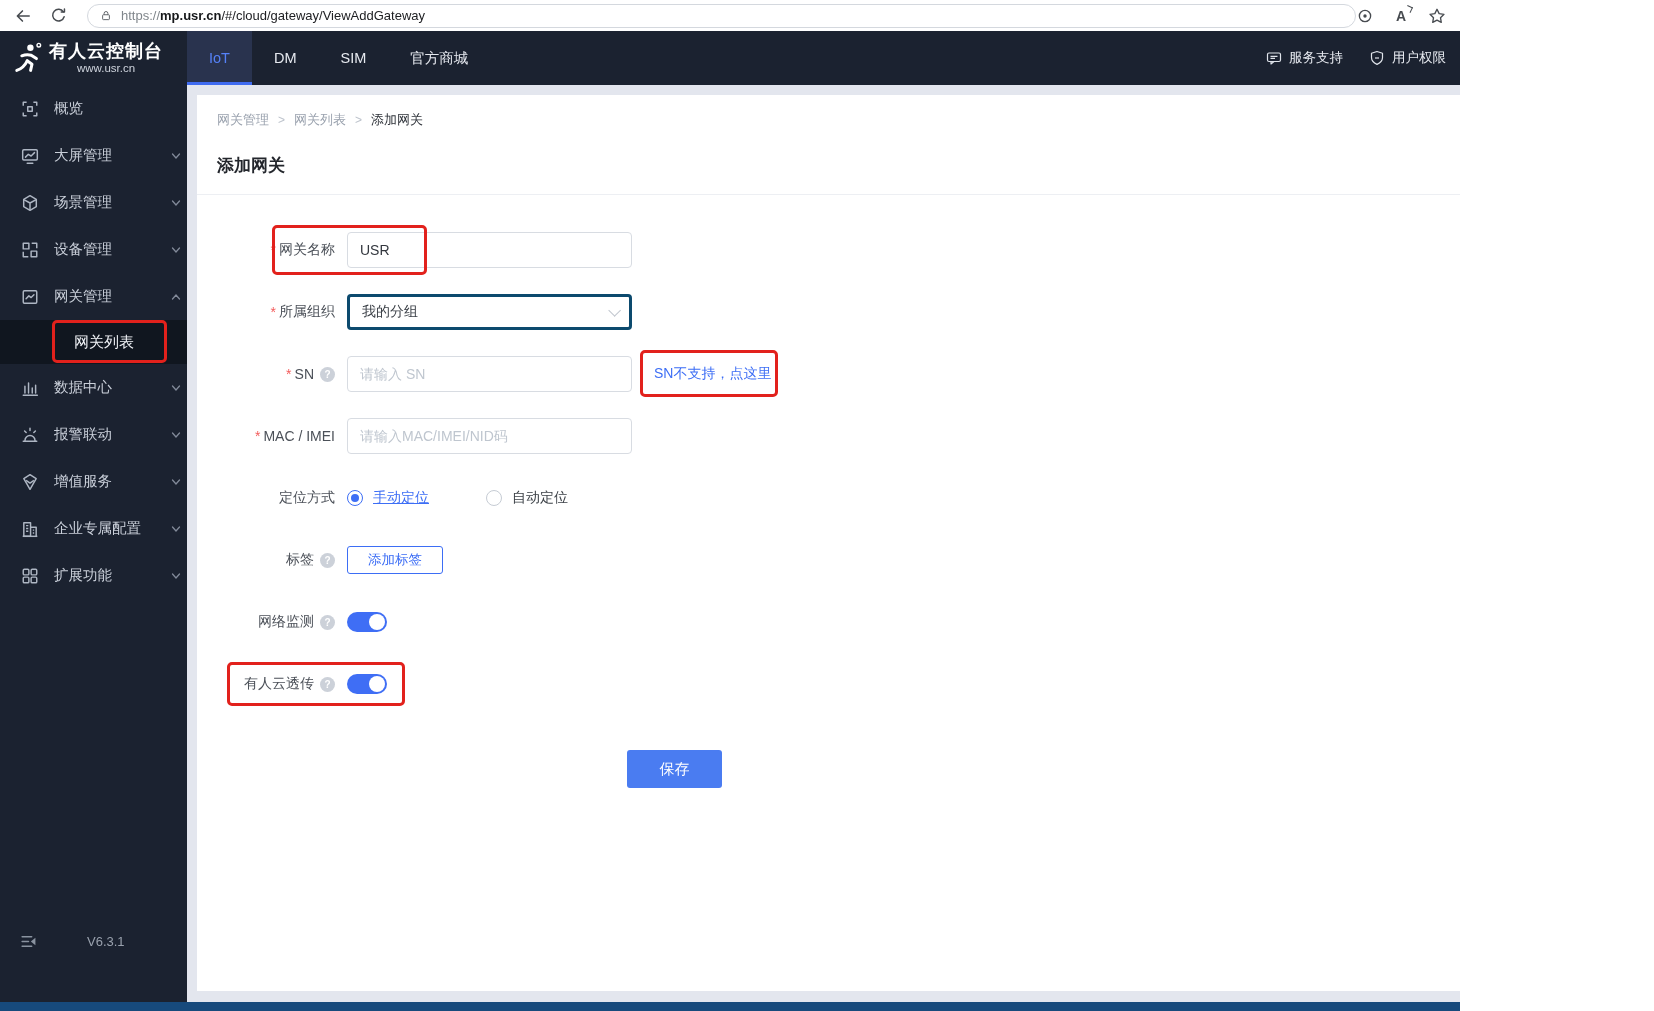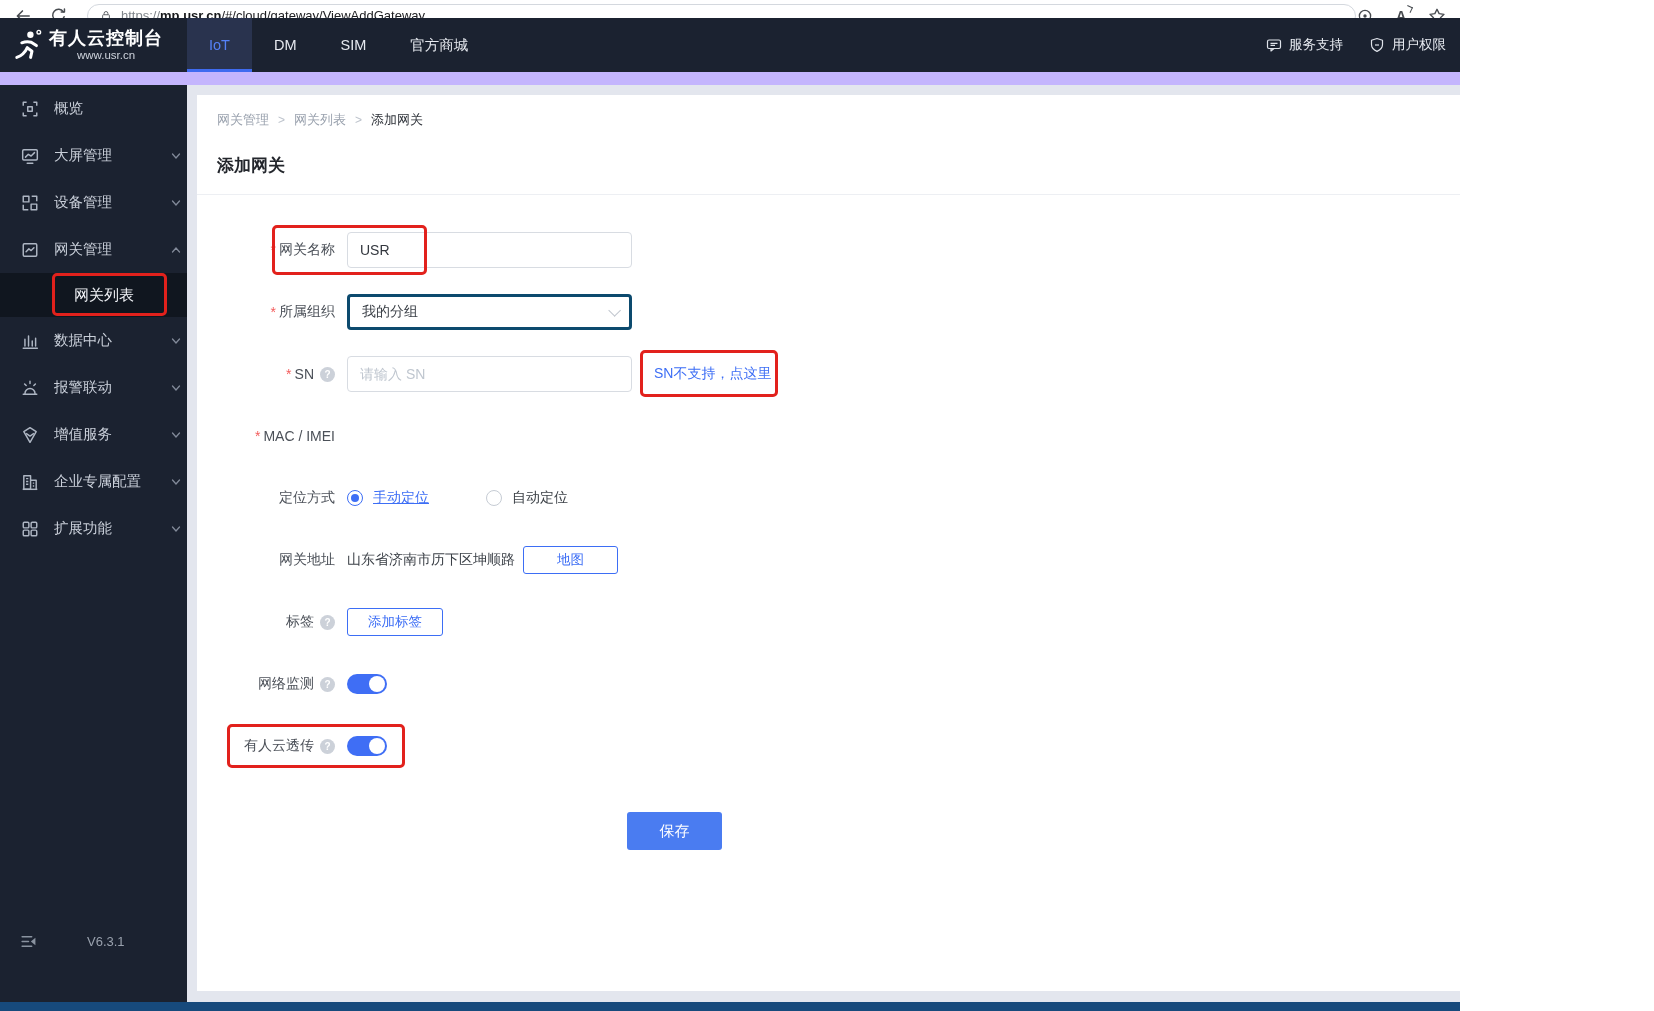--- a/index.html
+++ b/index.html
@@ -1,18 +1,18 @@
 <!DOCTYPE html>
 <html><head>
 <meta charset="utf-8">
 <style>
   * { margin:0; padding:0; box-sizing:border-box; }
   html,body { width:1654px; height:1011px; overflow:hidden; }
   body { font-family:"Liberation Sans","DejaVu Sans",sans-serif; background:#fff; }
-  .screen { position:relative; width:1460px; height:1011px; background:#c4b5fd; }
+  .screen { position:relative; width:1460px; height:1011px; background:#f9a8d4; }
 
   
   .browser-bar { position:absolute; left:0; top:0; width:100%; height:31px; background:#fff;
     display:flex; align-items:center; padding:0 14px; }
   .bicon { width:18px; height:18px; color:#474b50; flex:0 0 auto; }
   .bicon svg { width:100%; height:100%; display:block; }
   .bback { margin-right:18px; }
   .brefresh { margin-right:20px; width:17px; height:17px; }
   .url-pill { height:24px; width:1280px; border:1px solid #d4d8de; border-radius:12px;
     display:flex; align-items:center; padding:0 12px; background:#fff; }
@@ -20,21 +20,21 @@
   .lock svg { width:100%; height:100%; display:block; }
   .url-text { font-size:13px; color:#202124; white-space:nowrap; }
   .url-text .proto { color:#80868b; }
   .url-text .domain { color:#16181a; font-weight:bold; }
   .browser-right { margin-left:auto; display:flex; align-items:center; gap:22px; }
   .read-aloud { position:relative; font-size:14px; color:#474b50; font-weight:bold; line-height:1; }
   .read-aloud::after { content:""; position:absolute; right:-6px; top:-3px; width:5px; height:5px;
     border-top:1.6px solid #474b50; border-right:1.6px solid #474b50; transform:rotate(25deg); }
 
   
-  .app-header { position:absolute; left:0; top:18px; width:100%; height:54px; background:#1b2230;
+  .app-header { position:absolute; left:0; top:31px; width:100%; height:54px; background:#1b2230;
     display:flex; align-items:stretch; }
   .logo { width:187px; display:flex; align-items:center; padding-left:10px; gap:7px; flex:0 0 auto; }
   .logo-icon { width:32px; height:32px; color:#fff; }
   .logo-icon svg { width:100%; height:100%; display:block; }
   .logo-text { display:flex; flex-direction:column; align-items:center; }
   .logo-title { color:#fff; font-size:18px; font-weight:bold; letter-spacing:1px; line-height:20px; }
   .logo-sub { color:#ced3dc; font-size:11.5px; line-height:14px; }
   .tabs { display:flex; align-items:stretch; }
   .tab { padding:0 22px; display:flex; align-items:center; color:#e6e9ef; font-size:14.5px; cursor:pointer; }
   .tab.active { background:#29334e; color:#5581f7; box-shadow:inset 0 -3px 0 #3f6bf0; }
@@ -233,20 +233,34 @@
       <span class="si-label">大屏管理</span>
       <span class="chev">
           <svg viewBox="0 0 10 10" fill="none" stroke="currentColor" stroke-width="1.3" stroke-linecap="round">
             <path d="M1.5 3l3.5 4 3.5-4"></path>
           </svg>
         </span>
     </div>
     <div class="side-item">
       <span class="si-icon">
         <svg viewBox="0 0 16 16" fill="none" stroke="currentColor" stroke-width="1.3" stroke-linejoin="round">
+            <path d="M8 1.5l5.6 3.2v6.6L8 14.5l-5.6-3.2V4.7z"></path>
+            <path d="M8 8l5.5-3.1M8 8L2.5 4.9M8 8v6.3"></path>
+          </svg>
+      </span>
+      <span class="si-label">场景管理</span>
+      <span class="chev">
+          <svg viewBox="0 0 10 10" fill="none" stroke="currentColor" stroke-width="1.3" stroke-linecap="round">
+            <path d="M1.5 3l3.5 4 3.5-4"></path>
+          </svg>
+        </span>
+    </div>
+    <div class="side-item">
+      <span class="si-icon">
+        <svg viewBox="0 0 16 16" fill="none" stroke="currentColor" stroke-width="1.3" stroke-linejoin="round">
             <rect x="2" y="2" width="5" height="5"></rect>
             <path d="M9.5 2H14v4.5"></path>
             <rect x="9" y="9" width="5" height="5"></rect>
             <path d="M2 9.5V14h4.5"></path>
           </svg>
       </span>
       <span class="si-label">设备管理</span>
       <span class="chev">
           <svg viewBox="0 0 10 10" fill="none" stroke="currentColor" stroke-width="1.3" stroke-linecap="round">
             <path d="M1.5 3l3.5 4 3.5-4"></path>
@@ -400,43 +414,37 @@
           <span>SN不支持，点这里</span>
           <div class="anno anno-snlink"></div>
         </span>
       </div>
 
       <div class="frow">
         <span class="flabel">
           <span class="star">*</span>
           <span>MAC / IMEI</span>
         </span>
+        <input class="tinput" type="text" placeholder="请输入MAC/IMEI/NID码" style="">
       </div>
 
       <div class="frow">
         <span class="flabel">
           <span>定位方式</span>
         </span>
         <span class="radio-item sel">
           <span class="radio sel"></span>
           <span class="radio-label">手动定位</span>
         </span>
         <span class="radio-item">
           <span class="radio"></span>
           <span class="radio-label">自动定位</span>
         </span>
       </div>
 
-      <div class="frow">
-        <span class="flabel">
-          <span>网关地址</span>
-        </span>
-        <span class="addr-text">山东省济南市历下区坤顺路</span>
-        <button class="outline-btn map-btn">地图</button>
-      </div>
 
       <div class="frow">
         <span class="flabel">
           <span>标签</span>
           <span class="q-icon">?</span>
         </span>
         <button class="outline-btn tag-btn">添加标签</button>
       </div>
 
       <div class="frow">

